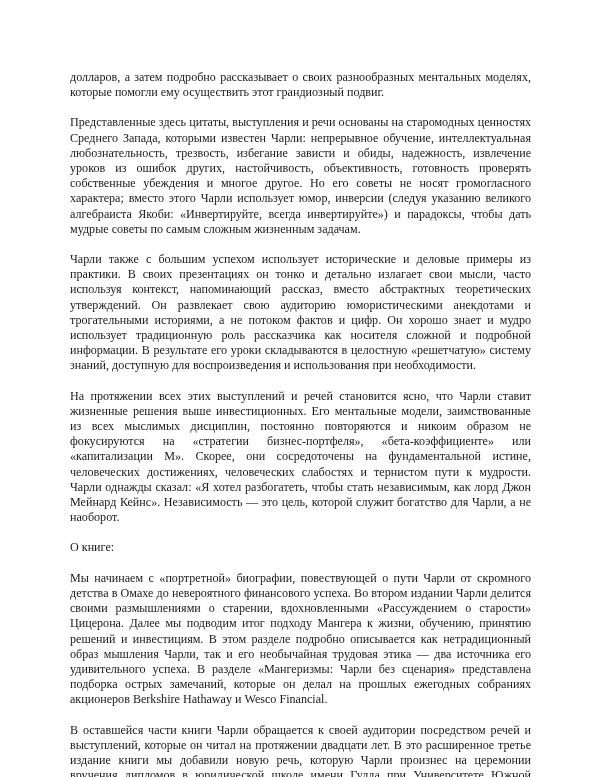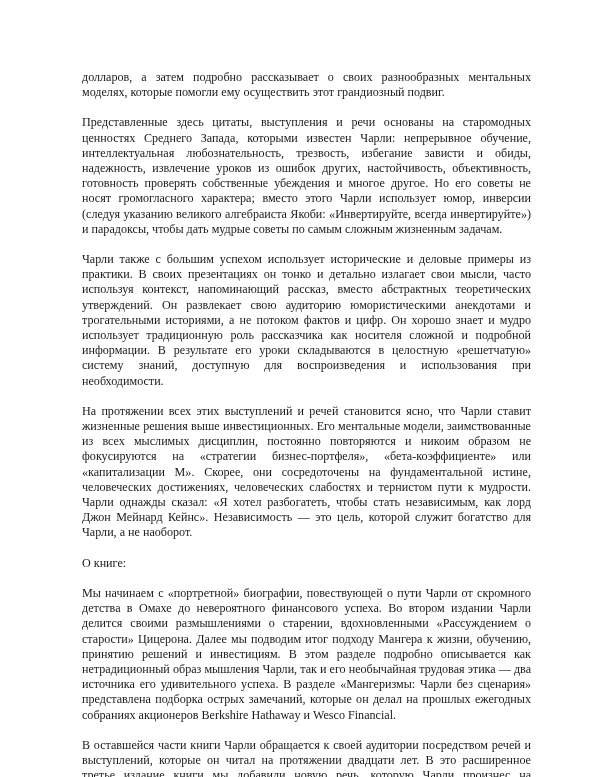--- a/index.html
+++ b/index.html
@@ -17,21 +17,21 @@
       position: absolute;
       left: 70px;
       top: 70px;
       width: 461px;
       font-family: "Liberation Serif", "DejaVu Serif", serif;
       font-size: 12.1px;
       line-height: 15.2px;
       color: #1a1a1a;
     }
     .para {
-      margin: 0 0 15px 12px;
+      margin: 0 0 15px 0;
       text-align: justify;
       text-align-last: left;
       hyphens: none;
     }
     .para.heading {
       text-align: left;
     }
   </style>
 </head>
 <body>

